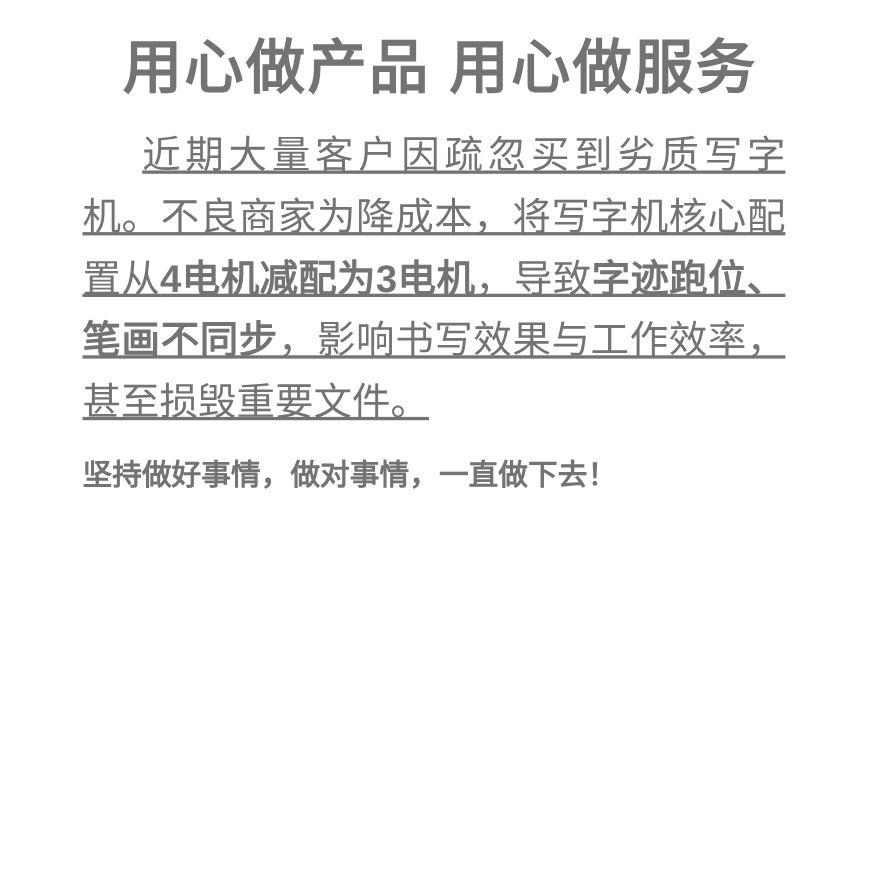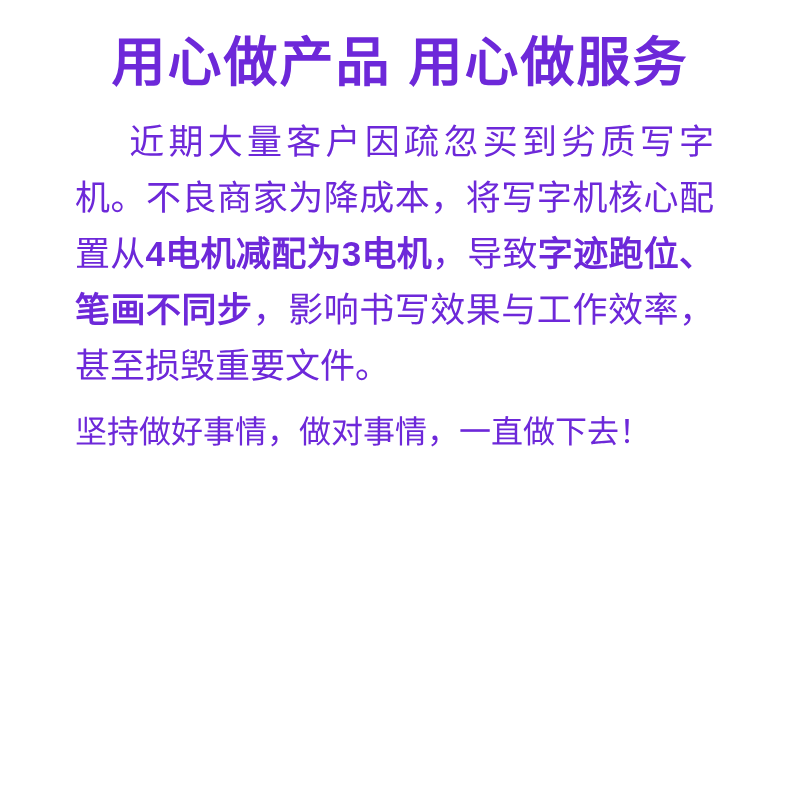--- a/index.html
+++ b/index.html
@@ -5,56 +5,57 @@
   html, body {
     margin: 0;
     padding: 0;
     background: #ffffff;
   }
   .page {
     position: relative;
     width: 800px;
     height: 780px;
     background: #ffffff;
-    color: #6d28d9;
+    color: #737373;
     font-family: "Liberation Sans", "DejaVu Sans", sans-serif;
     overflow: hidden;
   }
   .title {
     margin: 30px 0 0 0;
     font-size: 54px;
     line-height: 64px;
     font-weight: 800;
     letter-spacing: 2px;
     text-align: center;
     white-space: nowrap;
   }
   .content {
     margin: 20px 86px 0 75px;
     font-size: 35px;
     line-height: 56px;
     text-align: justify;
     text-justify: inter-ideograph;
     letter-spacing: 0px;
+    text-decoration: underline;
   }
   .content p {
     margin: 0;
     text-indent: 1.55em;
   }
   .content p + p {
     margin-top: 8px;
   }
   .seg-bold {
     font-weight: 700;
   }
   .slogan {
     margin: 10px 86px 0 75px;
-    font-size: 32px;
+    font-size: 27px;
     line-height: 56px;
-    font-weight: 400;
+    font-weight: 700;
     text-align: left;
     white-space: nowrap;
   }
 </style>
 </head>
 <body>
 
 <div class="page">
   <h1 class="title">用心做产品 用心做服务</h1>
   <div class="content" id="paragraph-container">

